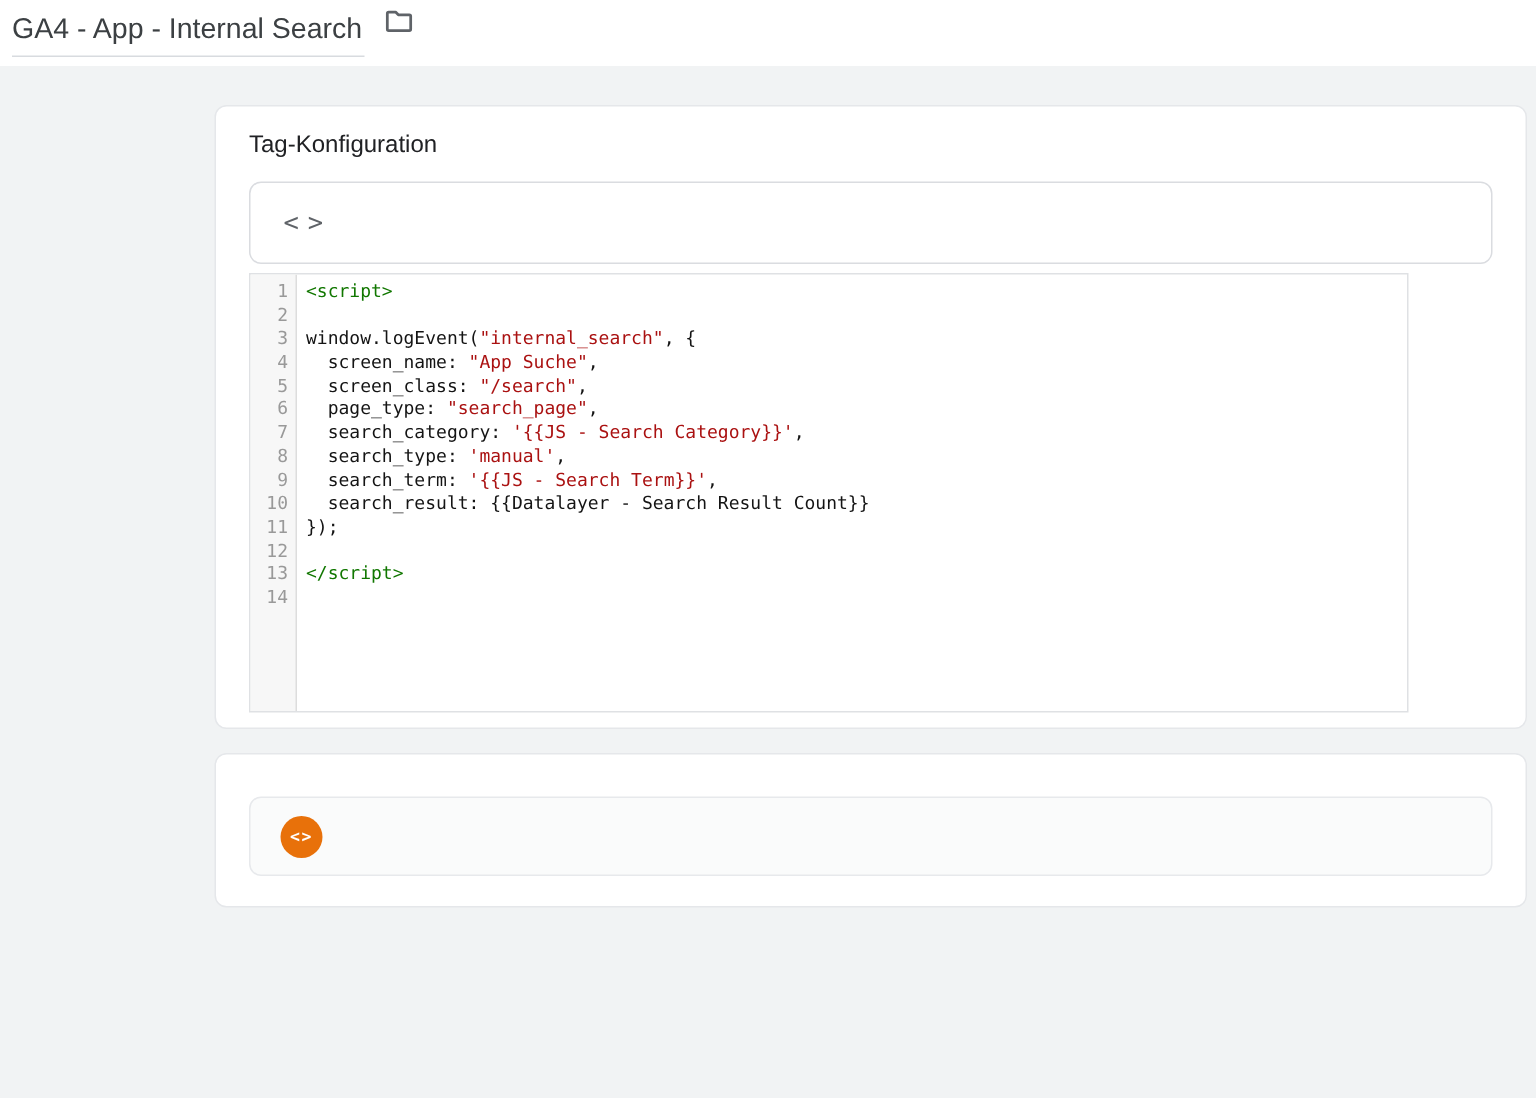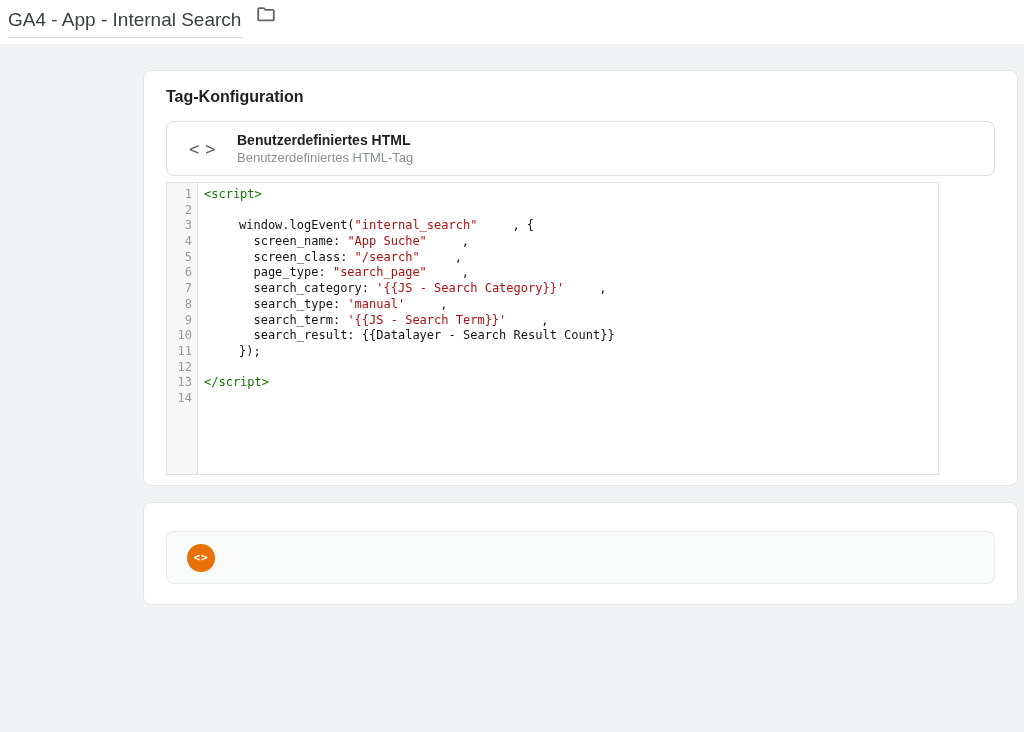--- a/index.html
+++ b/index.html
@@ -31,21 +31,21 @@
   .page { padding-top: 26px; }
   .card {
     width: 875px;
     margin-left: 143px;
     background: #ffffff;
     border: 1px solid #e5e7ea;
     border-radius: 8px;
     padding: 16px 22px 10px 22px;
   }
   .card + .card { margin-top: 16px; }
-  .card-title { font-size: 16px; color: #202124; font-weight: 700; line-height: 20px; }
+  .card-title { font-size: 16px; color: #202124; font-weight: 400; line-height: 20px; }
   .field-label {
     font-size: 12.5px; color: #6b7075; margin-top: 19px; line-height: 14px;
   }
   
   .select-box {
     margin-top: 14px;
     height: 55px;
     border: 1px solid #dadce0;
     border-radius: 8px;
     background: #fff;
@@ -97,21 +97,21 @@
     flex: 0 0 31px;
     background: #f7f7f7;
     border-right: 1px solid #dddddd;
     color: #999999;
     text-align: right;
     padding: 4px 5px 0 0;
     user-select: none;
   }
   .codearea { padding: 4px 0 0 6px; white-space: pre; }
   .code-line, .gutter-line { height: 15.7px; }
-  .c-k { color: var(--code-plain); margin-left: 35px; }
+  .c-k { color: var(--code-plain); }
   .c-s { color: var(--code-string); }
   .c-g { color: var(--code-tag); }
   
   .trigger-card { padding-bottom: 20px; }
   .trigger-row {
     margin-top: 12px;
     height: 53px;
     border: 1px solid #e7e9ec;
     border-radius: 8px;
     background: #fafbfb;
@@ -149,24 +149,20 @@
   </div>
 </div>
 
 <div class="page">
 
   <div class="card">
     <div class="card-title">Tag-Konfiguration</div>
 
     <div class="select-box">
       <span class="code-glyph">&lt;&gt;</span>
-      <div>
-        <div class="select-name">Benutzerdefiniertes HTML</div>
-        <div class="select-desc">Benutzerdefiniertes HTML-Tag</div>
-      </div>
     </div>
 
 
     <div class="editor">
       <div class="gutter" id="gutter">
           <div class="gutter-line">1</div>
           <div class="gutter-line">2</div>
           <div class="gutter-line">3</div>
           <div class="gutter-line">4</div>
           <div class="gutter-line">5</div>

